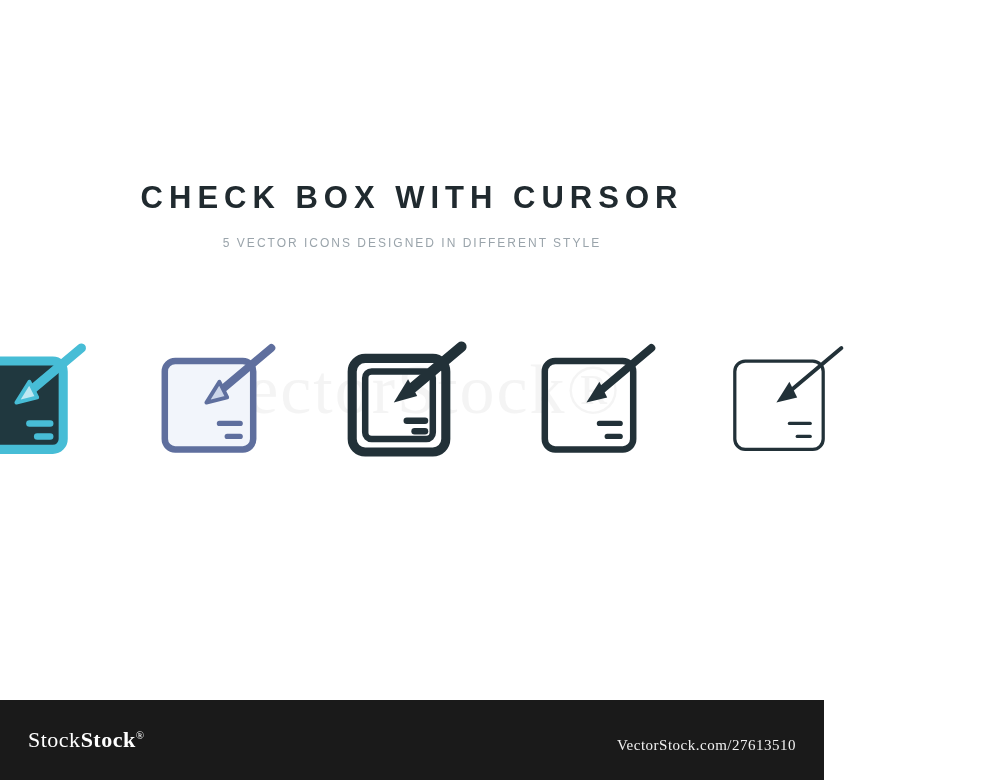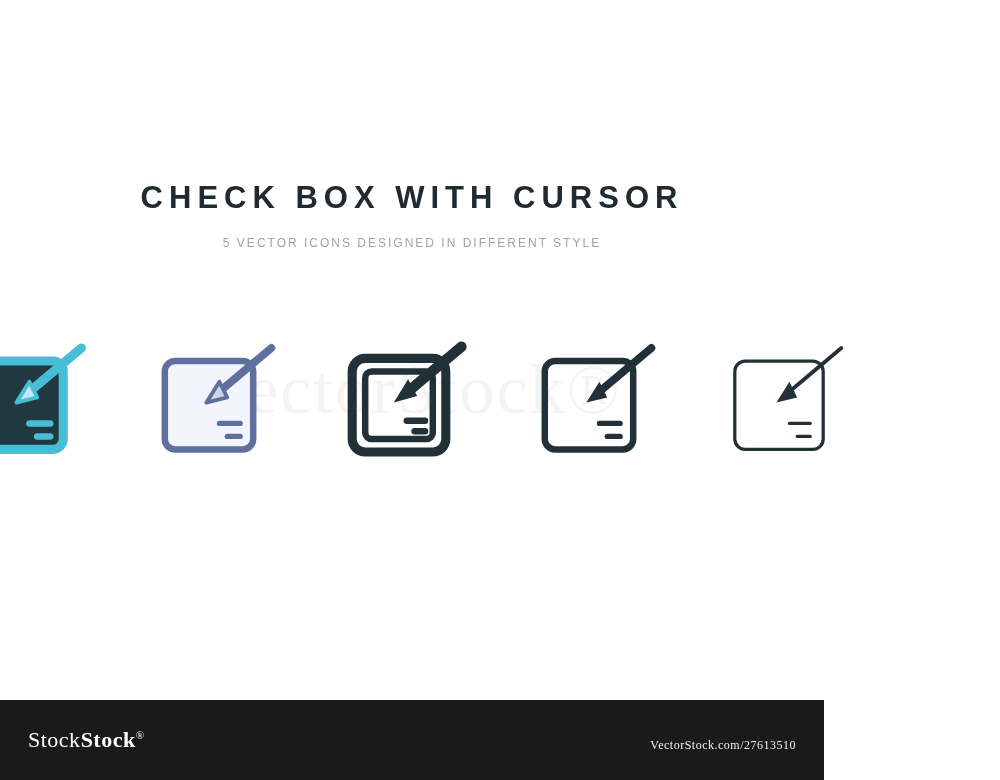--- a/index.html
+++ b/index.html
@@ -71,21 +71,21 @@
     padding: 0 28px;
   }
   .brand {
     font-size: 22px;
     font-weight: 400;
     letter-spacing: 0.5px;
     font-family: Georgia, "Times New Roman", serif;
   }
   .brand .thin { font-weight: 700; }
   .stock-id {
-    font-size: 12px;
+    font-size: 15px;
     letter-spacing: 0.5px;
     color: #f1f1f1;
     font-family: Georgia, "Times New Roman", serif;
     margin-top: 10px;
   }
   .watermark {
     position: absolute;
     top: 50%;
     left: 50%;
     transform: translate(-50%, -50%);

